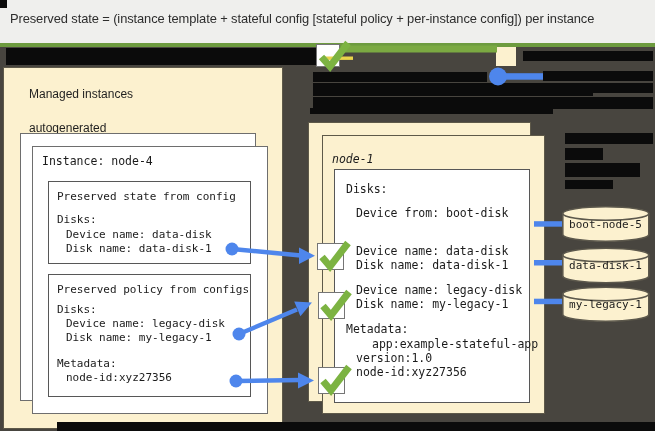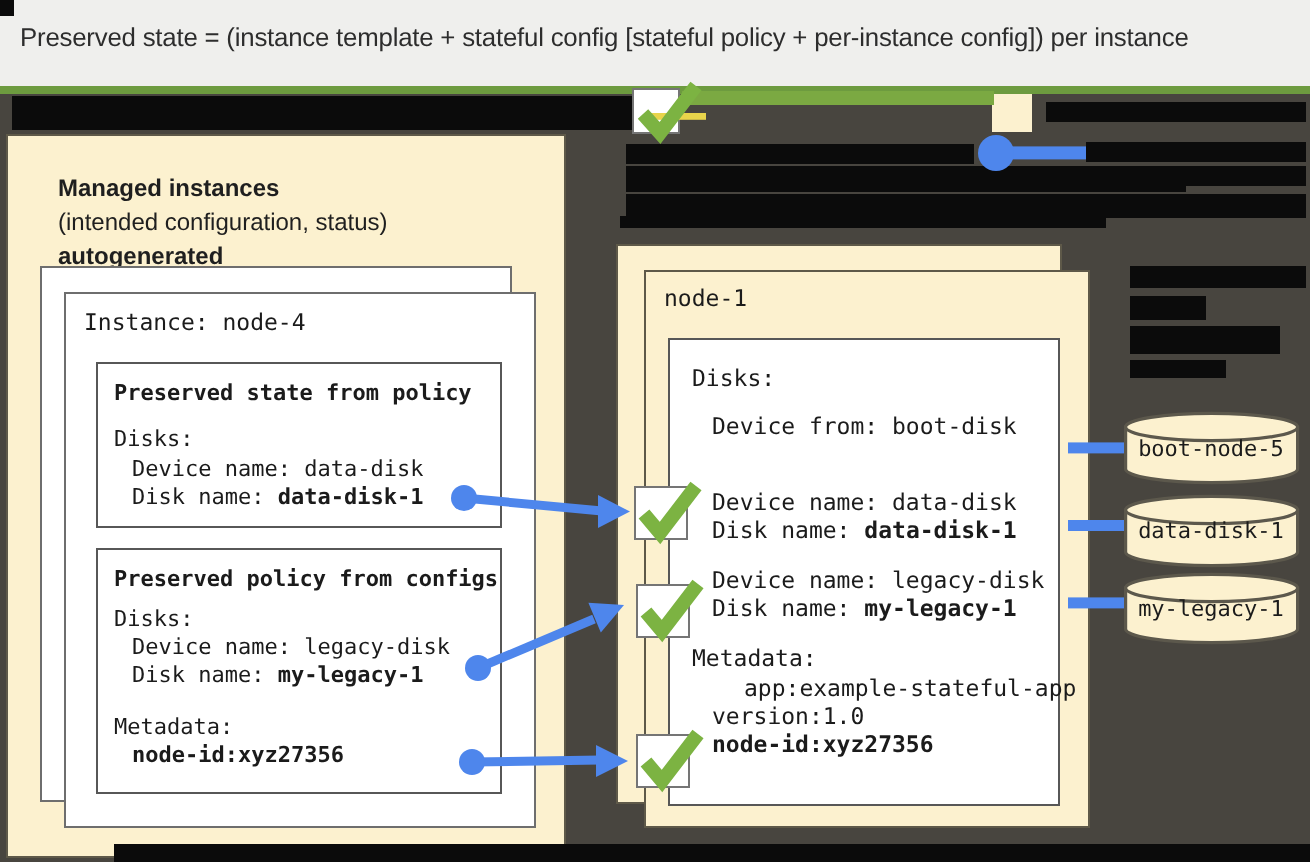--- a/index.html
+++ b/index.html
@@ -14,21 +14,21 @@
   
   .bar{background:#0b0b0b;}
   
   .cream{background:#fcf1cf;border:1.5px solid #5e5949;box-sizing:border-box;}
   .paper{background:#ffffff;border:1.5px solid #6e6e6e;box-sizing:border-box;}
   .inner-box{background:#ffffff;border:1.5px solid #575757;box-sizing:border-box;}
   .checkbox{background:#ffffff;border:1.5px solid #757575;box-sizing:border-box;}
   .legend-square{background:#fcf1cf;}
   
   .sans12{font-size:12px;color:#1f1f1f;line-height:17px;}
-  .b{font-weight:bold;}
+  .b{font-weight:normal;}
   .mono{font-family:"DejaVu Sans Mono","Liberation Mono",monospace;color:#1b1b1b;}
   .m11{font-size:11px;line-height:13px;}
   .m115{font-size:11.5px;line-height:13px;}
   .cyl-label{width:87px;text-align:center;}
   svg.overlay{position:absolute;left:0;top:0;pointer-events:none;}
 </style>
 </head>
 <body>
 
 <div class="canvas">
@@ -52,44 +52,43 @@
   <div class="abs bar" style="left:565px;top:148px;width:38px;height:12px;"></div>
   <div class="abs bar" style="left:565px;top:163px;width:75px;height:14px;"></div>
   <div class="abs bar" style="left:565px;top:180px;width:48px;height:9px;"></div>
 
   <div class="abs legend-square" style="left:496px;top:47px;width:20px;height:19px;"></div>
 
   <div class="abs checkbox" style="left:316px;top:44px;width:24px;height:23px;"></div>
 
   <div class="abs cream" style="left:3px;top:67px;width:280px;height:362px;"></div>
   <div class="abs sans12 b" style="left:29px;top:86px;">Managed instances</div>
-  <div class="abs sans12" style="left:29px;top:103px;">(intended configuration, status)</div>
   <div class="abs sans12 b" style="left:29px;top:120px;">autogenerated</div>
 
   <div class="abs paper" style="left:20px;top:133px;width:236px;height:268px;"></div>
   <div class="abs paper" style="left:32px;top:146px;width:236px;height:268px;"></div>
   <div class="abs mono m115" style="left:42px;top:155px;">Instance: node-4</div>
 
   <div class="abs inner-box" style="left:48px;top:181px;width:203px;height:83px;"></div>
-  <div class="abs mono m11 b" style="left:57px;top:190px;">Preserved state from policy</div>
+  <div class="abs mono m11 b" style="left:57px;top:190px;">Preserved state from config</div>
   <div class="abs mono m11" style="left:57px;top:213px;">Disks:</div>
   <div class="abs mono m11" style="left:66px;top:228px;">Device name: data-disk</div>
   <div class="abs mono m11" style="left:66px;top:242px;"><span>Disk name: </span><span class="b">data-disk-1</span></div>
 
   <div class="abs inner-box" style="left:48px;top:274px;width:203px;height:123px;"></div>
   <div class="abs mono m11 b" style="left:57px;top:283px;">Preserved policy from configs</div>
   <div class="abs mono m11" style="left:57px;top:303px;">Disks:</div>
   <div class="abs mono m11" style="left:66px;top:317px;">Device name: legacy-disk</div>
   <div class="abs mono m11" style="left:66px;top:331px;"><span>Disk name: </span><span class="b">my-legacy-1</span></div>
   <div class="abs mono m11" style="left:57px;top:357px;">Metadata:</div>
   <div class="abs mono m11 b" style="left:66px;top:371px;">node-id:xyz27356</div>
 
   <div class="abs cream" style="left:308px;top:122px;width:223px;height:280px;"></div>
   <div class="abs cream" style="left:322px;top:135px;width:223px;height:279px;"></div>
-  <div class="abs mono m115" style="left:332px;top:143px;">node-1</div>
+  <div class="abs mono m115" style="left:332px;top:153px;font-style:italic;">node-1</div>
 
   <div class="abs inner-box" style="left:334px;top:169px;width:196px;height:234px;"></div>
   <div class="abs mono m115" style="left:346px;top:183px;">Disks:</div>
   <div class="abs mono m115" style="left:356px;top:207px;">Device from: boot-disk</div>
   <div class="abs mono m115" style="left:356px;top:245px;">Device name: data-disk</div>
   <div class="abs mono m115" style="left:356px;top:259px;"><span>Disk name: </span><span class="b">data-disk-1</span></div>
   <div class="abs mono m115" style="left:356px;top:284px;">Device name: legacy-disk</div>
   <div class="abs mono m115" style="left:356px;top:298px;"><span>Disk name: </span><span class="b">my-legacy-1</span></div>
   <div class="abs mono m115" style="left:346px;top:323px;">Metadata:</div>
   <div class="abs mono m115" style="left:356px;top:338px;margin-left:16px;">app:example-stateful-app</div>

